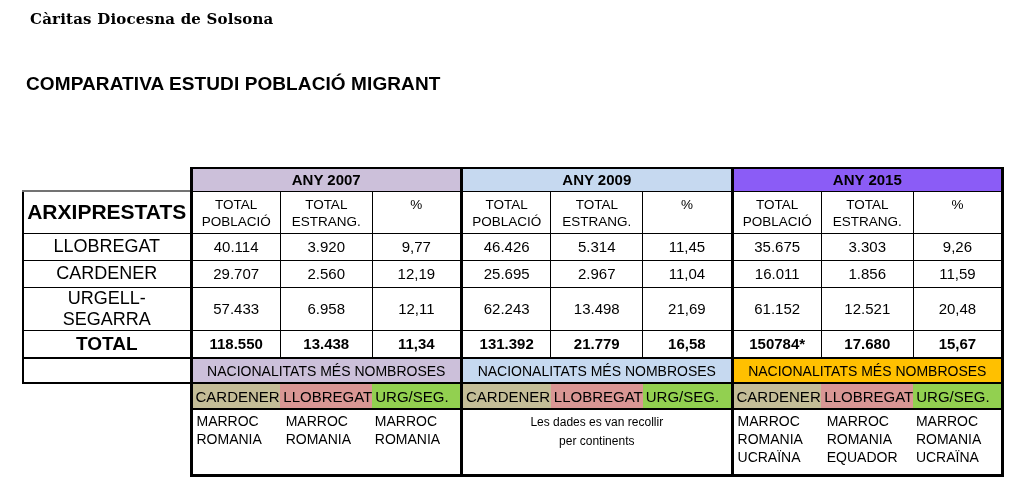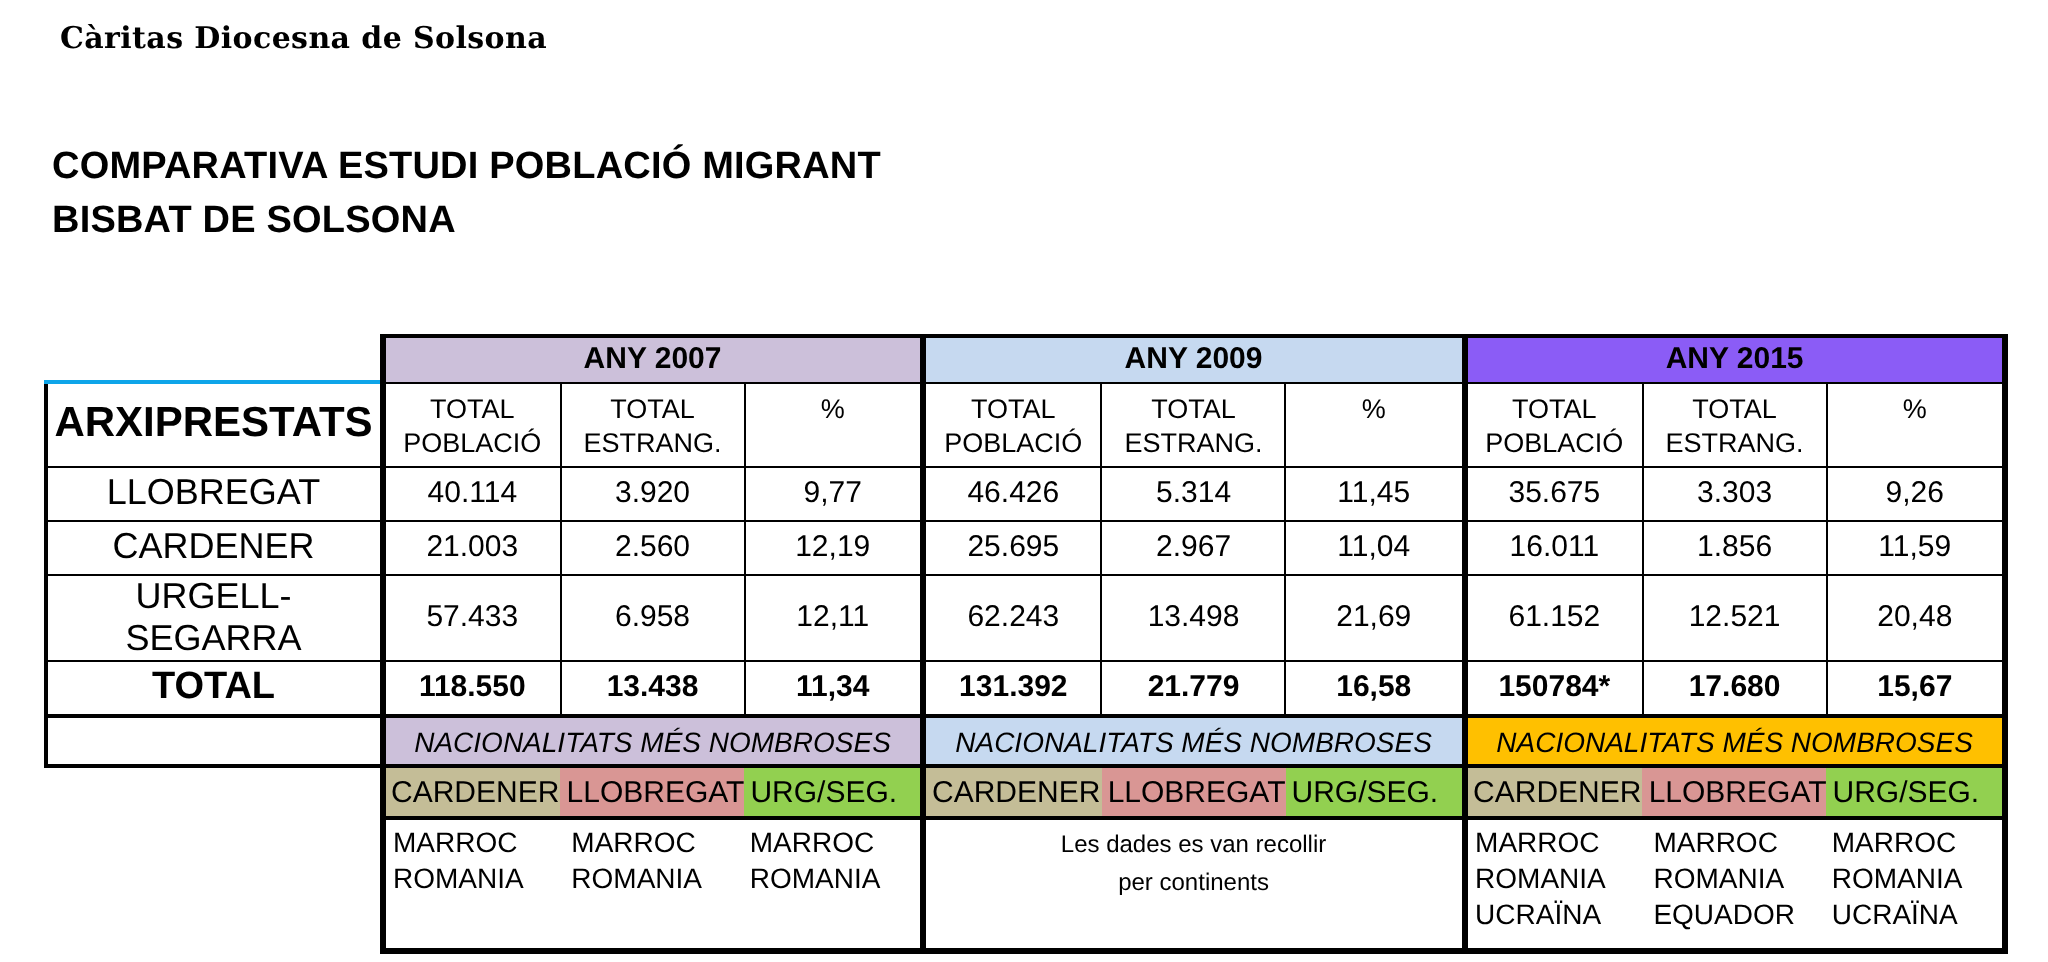--- a/index.html
+++ b/index.html
@@ -21,48 +21,47 @@
   }
   col.w-label{width:168px;}
   col.w-data{width:89.3px;}
   td,th{padding:0;font-family:"Liberation Sans",sans-serif;color:#000;font-weight:normal;}
   .c{border:1px solid #000;text-align:center;}
   .lc{border:1px solid #000;border-left:2px solid #000;text-align:center;font-size:18px;}
   .noborder{border:none;background:transparent;}
   .ss{border-left:3px solid #000 !important;}
   .se{border-right:3px solid #000 !important;}
   .any{border:1px solid #000;border-top:2px solid #000;font-size:15px;font-weight:bold;text-align:center;}
-  .arx{border-top:2px solid #0ea5e9;font-size:21px;font-weight:bold;}
+  .arx{border-top:2px solid #737373;font-size:21px;font-weight:bold;}
   .colhead{font-size:13.5px;vertical-align:top;padding-top:4px;line-height:17px;}
   .num{font-size:15px;}
   .r-any{height:23px;}
   .r-head{height:42px;}
   .r-data{height:27px;}
   .r-total{height:28px;}
-  .r-nac{height:25px;font-style:italic;}
+  .r-nac{height:25px;}
   .r-reg{height:26px;}
   .r-nat{height:66px;margin-top:44px;}
   .r-total td{font-weight:bold;border-bottom:2px solid #000;}
   .r-total .lc{font-size:19px;}
   .nac-empty{border:1px solid #000;border-left:2px solid #000;border-top:2px solid #000;border-bottom:2px solid #000;}
   .nac{border:1px solid #000;border-top:2px solid #000;border-bottom:2px solid #000;font-size:14px;text-align:center;}
   .reg{border-top:2px solid #000;border-bottom:2px solid #000;border-left:none;border-right:none;
        font-size:15px;text-align:left;padding-left:3px;}
   .nat{border:1px solid #000;border-top:2px solid #000;border-bottom:3px solid #000;vertical-align:top;}
   .nat-flex{display:flex;}
   .nat-col{flex:1;text-align:left;padding:2px 0 0 4px;font-size:14px;line-height:18px;}
   .note{text-align:center;font-size:12px;line-height:19px;padding-top:3px;}
 </style>
 </head>
 <body>
 
 <div class="org-title">Càritas Diocesna de Solsona</div>
 <div class="main-heading">
   <div>COMPARATIVA ESTUDI POBLACIÓ MIGRANT</div>
-  <div>BISBAT DE SOLSONA</div>
 </div>
 
 <table class="main">
   <colgroup>
     <col class="w-label">
     <col class="w-data">
       <col class="w-data">
       <col class="w-data">
     <col class="w-data">
       <col class="w-data">
@@ -119,21 +118,21 @@
     <td class="c num ss">46.426</td>
     <td class="c num">5.314</td>
     <td class="c num">11,45</td>
     <td class="c num ss">35.675</td>
     <td class="c num">3.303</td>
     <td class="c num se">9,26</td>
   </tr>
 
   <tr class="r-data">
     <td class="lc">CARDENER</td>
-    <td class="c num ss">21.003</td>
+    <td class="c num ss">29.707</td>
     <td class="c num">2.560</td>
     <td class="c num">12,19</td>
     <td class="c num ss">25.695</td>
     <td class="c num">2.967</td>
     <td class="c num">11,04</td>
     <td class="c num ss">16.011</td>
     <td class="c num">1.856</td>
     <td class="c num se">11,59</td>
   </tr>
 

